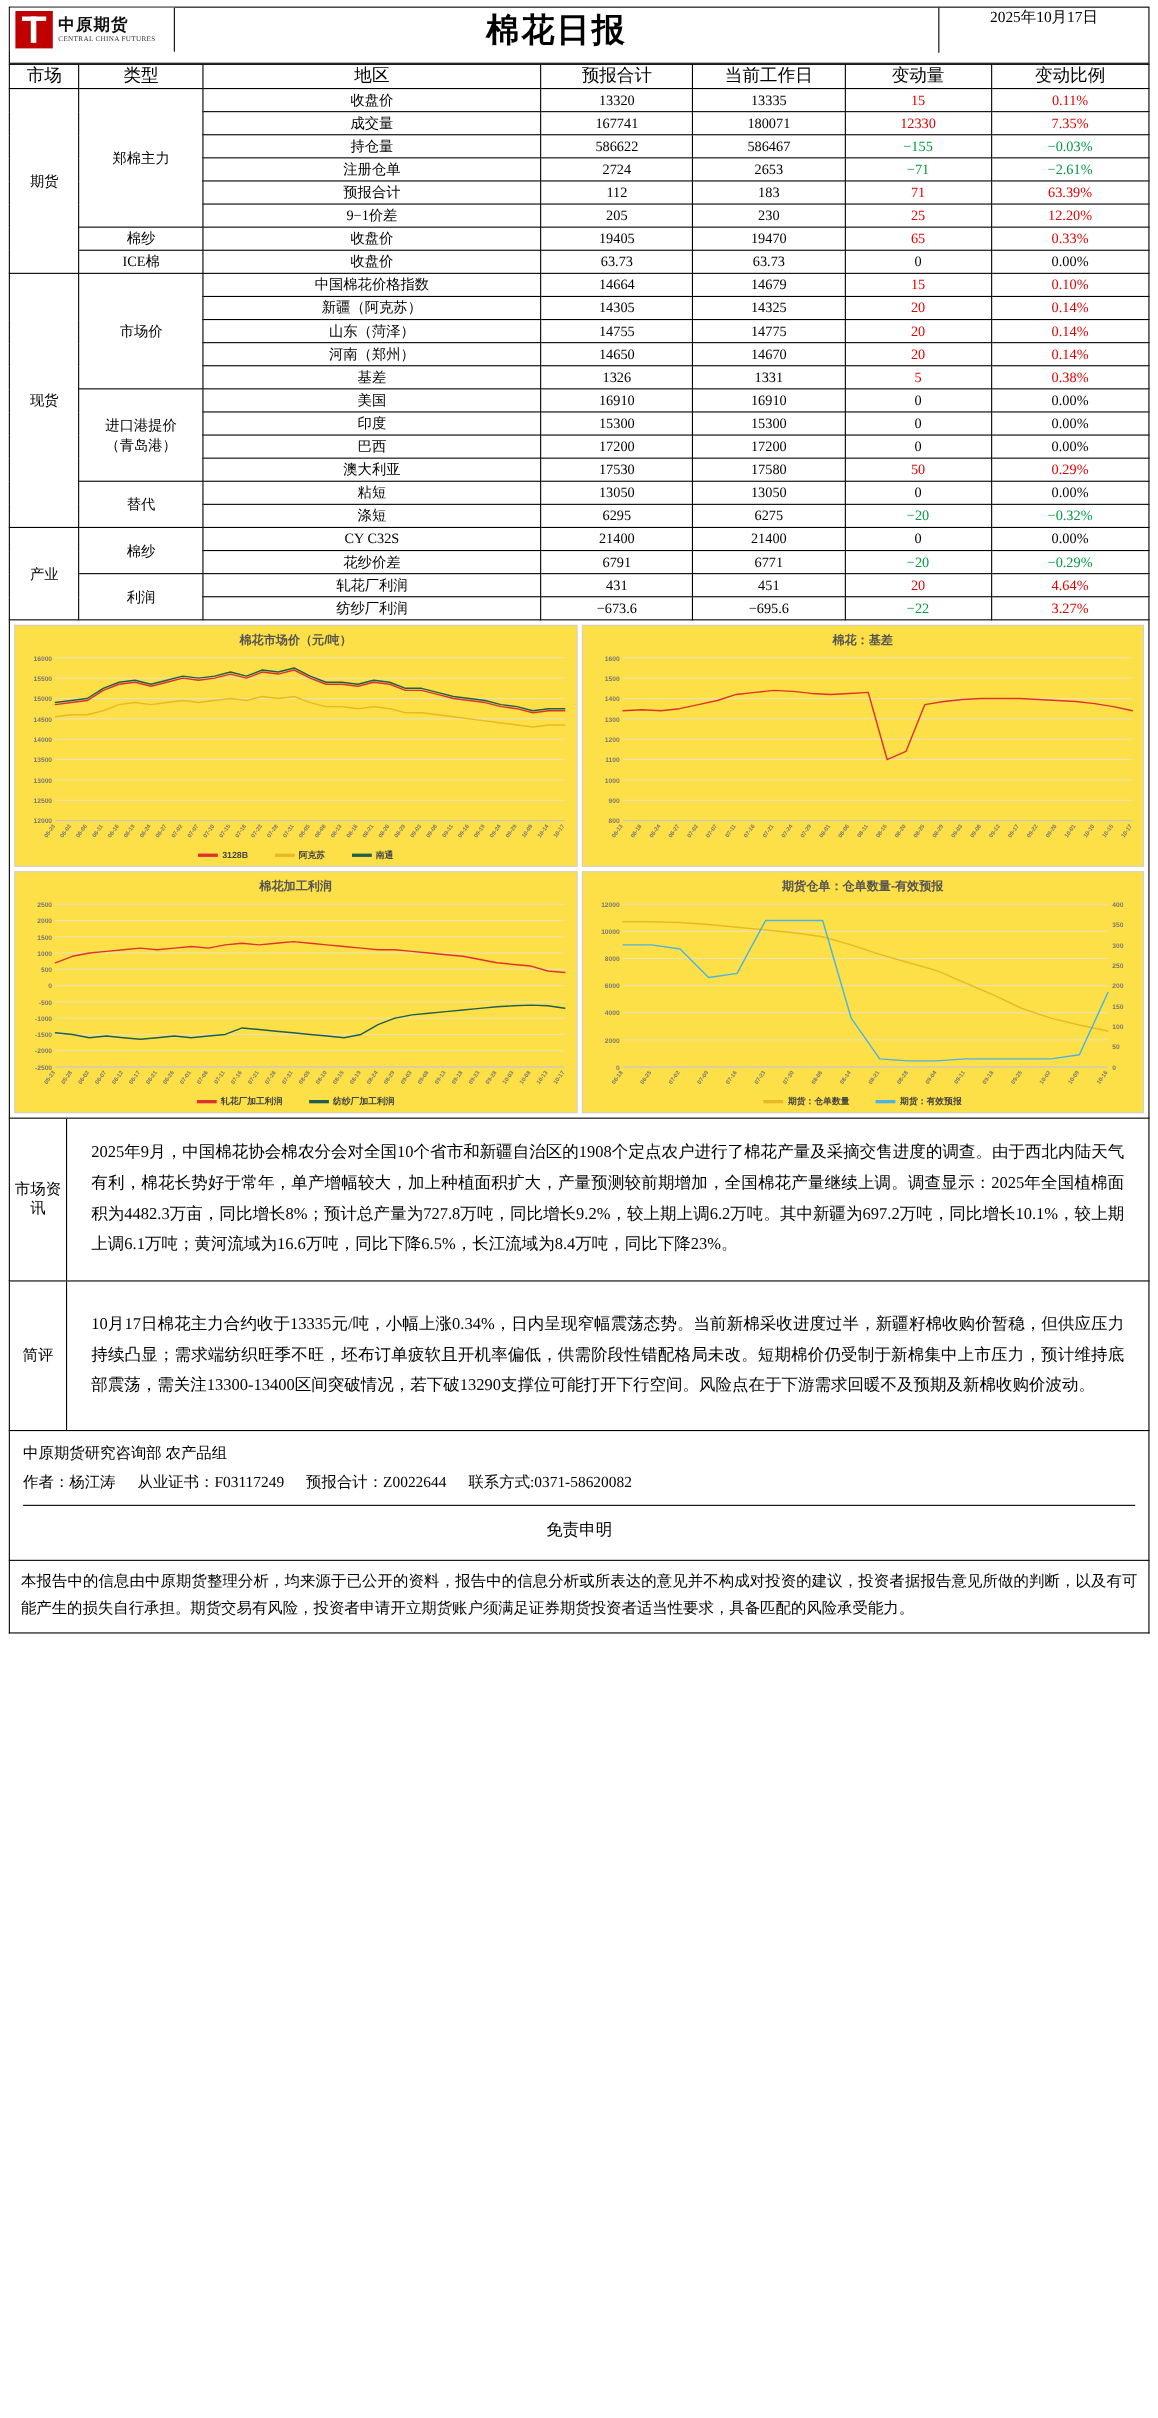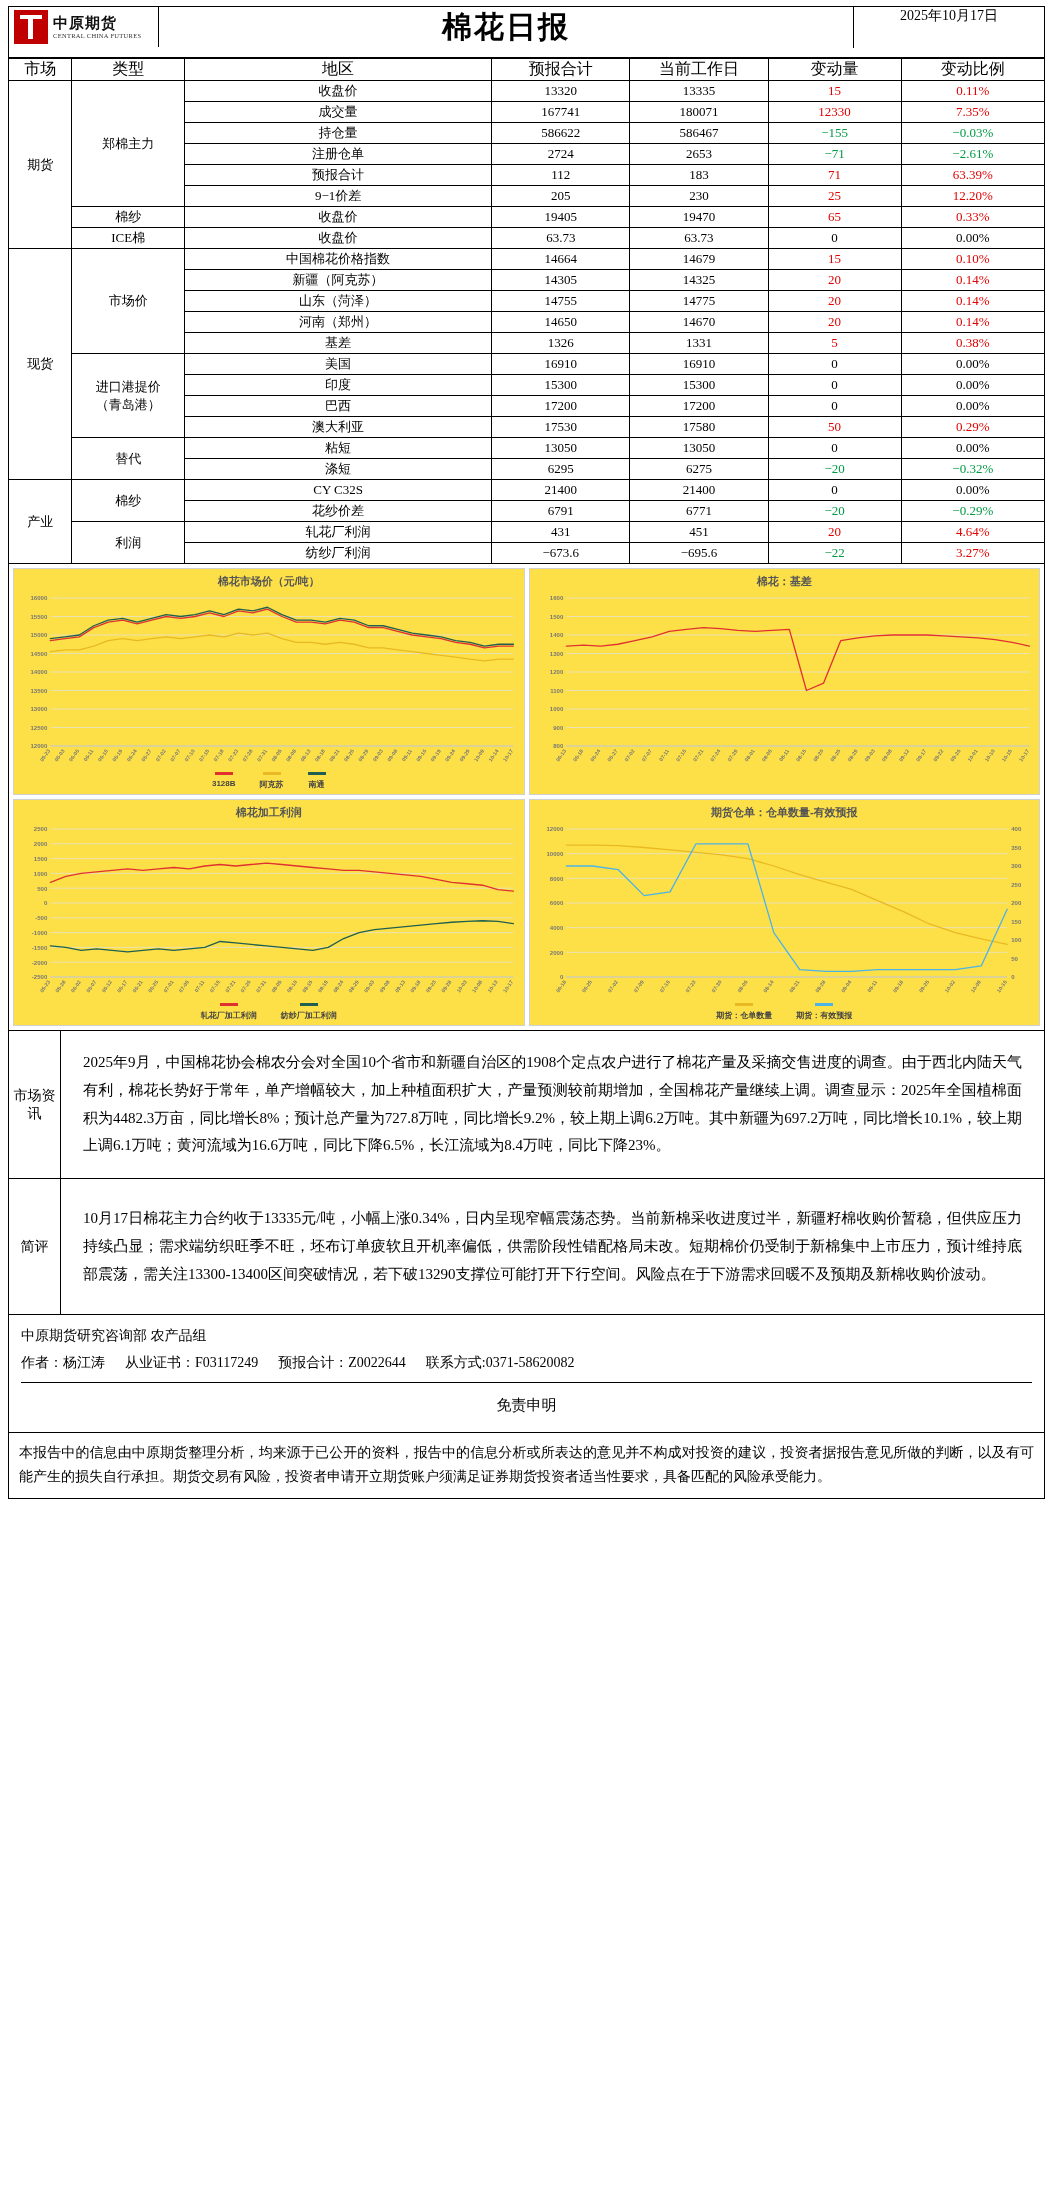--- a/index.html
+++ b/index.html
@@ -65,21 +65,21 @@
 
   
   .charts { border:1px solid #000; border-top:none; padding:4px; }
   .chart-row { display:flex; gap:4px; margin-bottom:4px; }
   .chart-row:last-child { margin-bottom:0; }
   .chart-box { flex:1; border:1px solid #d0d0d0; background:#fde047; padding:2px 2px 0 2px;font-weight:bold; }
   .chart-title { text-align:center; font-size:11px; color:#555; margin:3px 0 1px 0; font-family:"Liberation Sans", sans-serif; }
   .chart-svg { display:block; width:100%; height:180px; }
   .chart-legend { display:flex; justify-content:center; gap:24px; font-size:8px; color:#444;
                   font-family:"Liberation Sans", sans-serif; padding:2px 0 4px 0; }
-  .lg { display:flex; align-items:center; gap:4px;flex-direction:column; }
+  .lg { display:flex; align-items:center; gap:4px; }
   .lg i { display:inline-block; width:18px; height:3px; }
 
   
   .block { display:flex; border:1px solid #000; border-top:none; }
   .block-label {
     width:52px; border-right:1px solid #000; display:flex; align-items:center;
     justify-content:center; text-align:center; font-size:14px; line-height:1.25;
     padding:4px 2px;
   }
   .block-body { flex:1; padding:18px 22px; font-size:15px; line-height:1.85; text-align:justify; }

